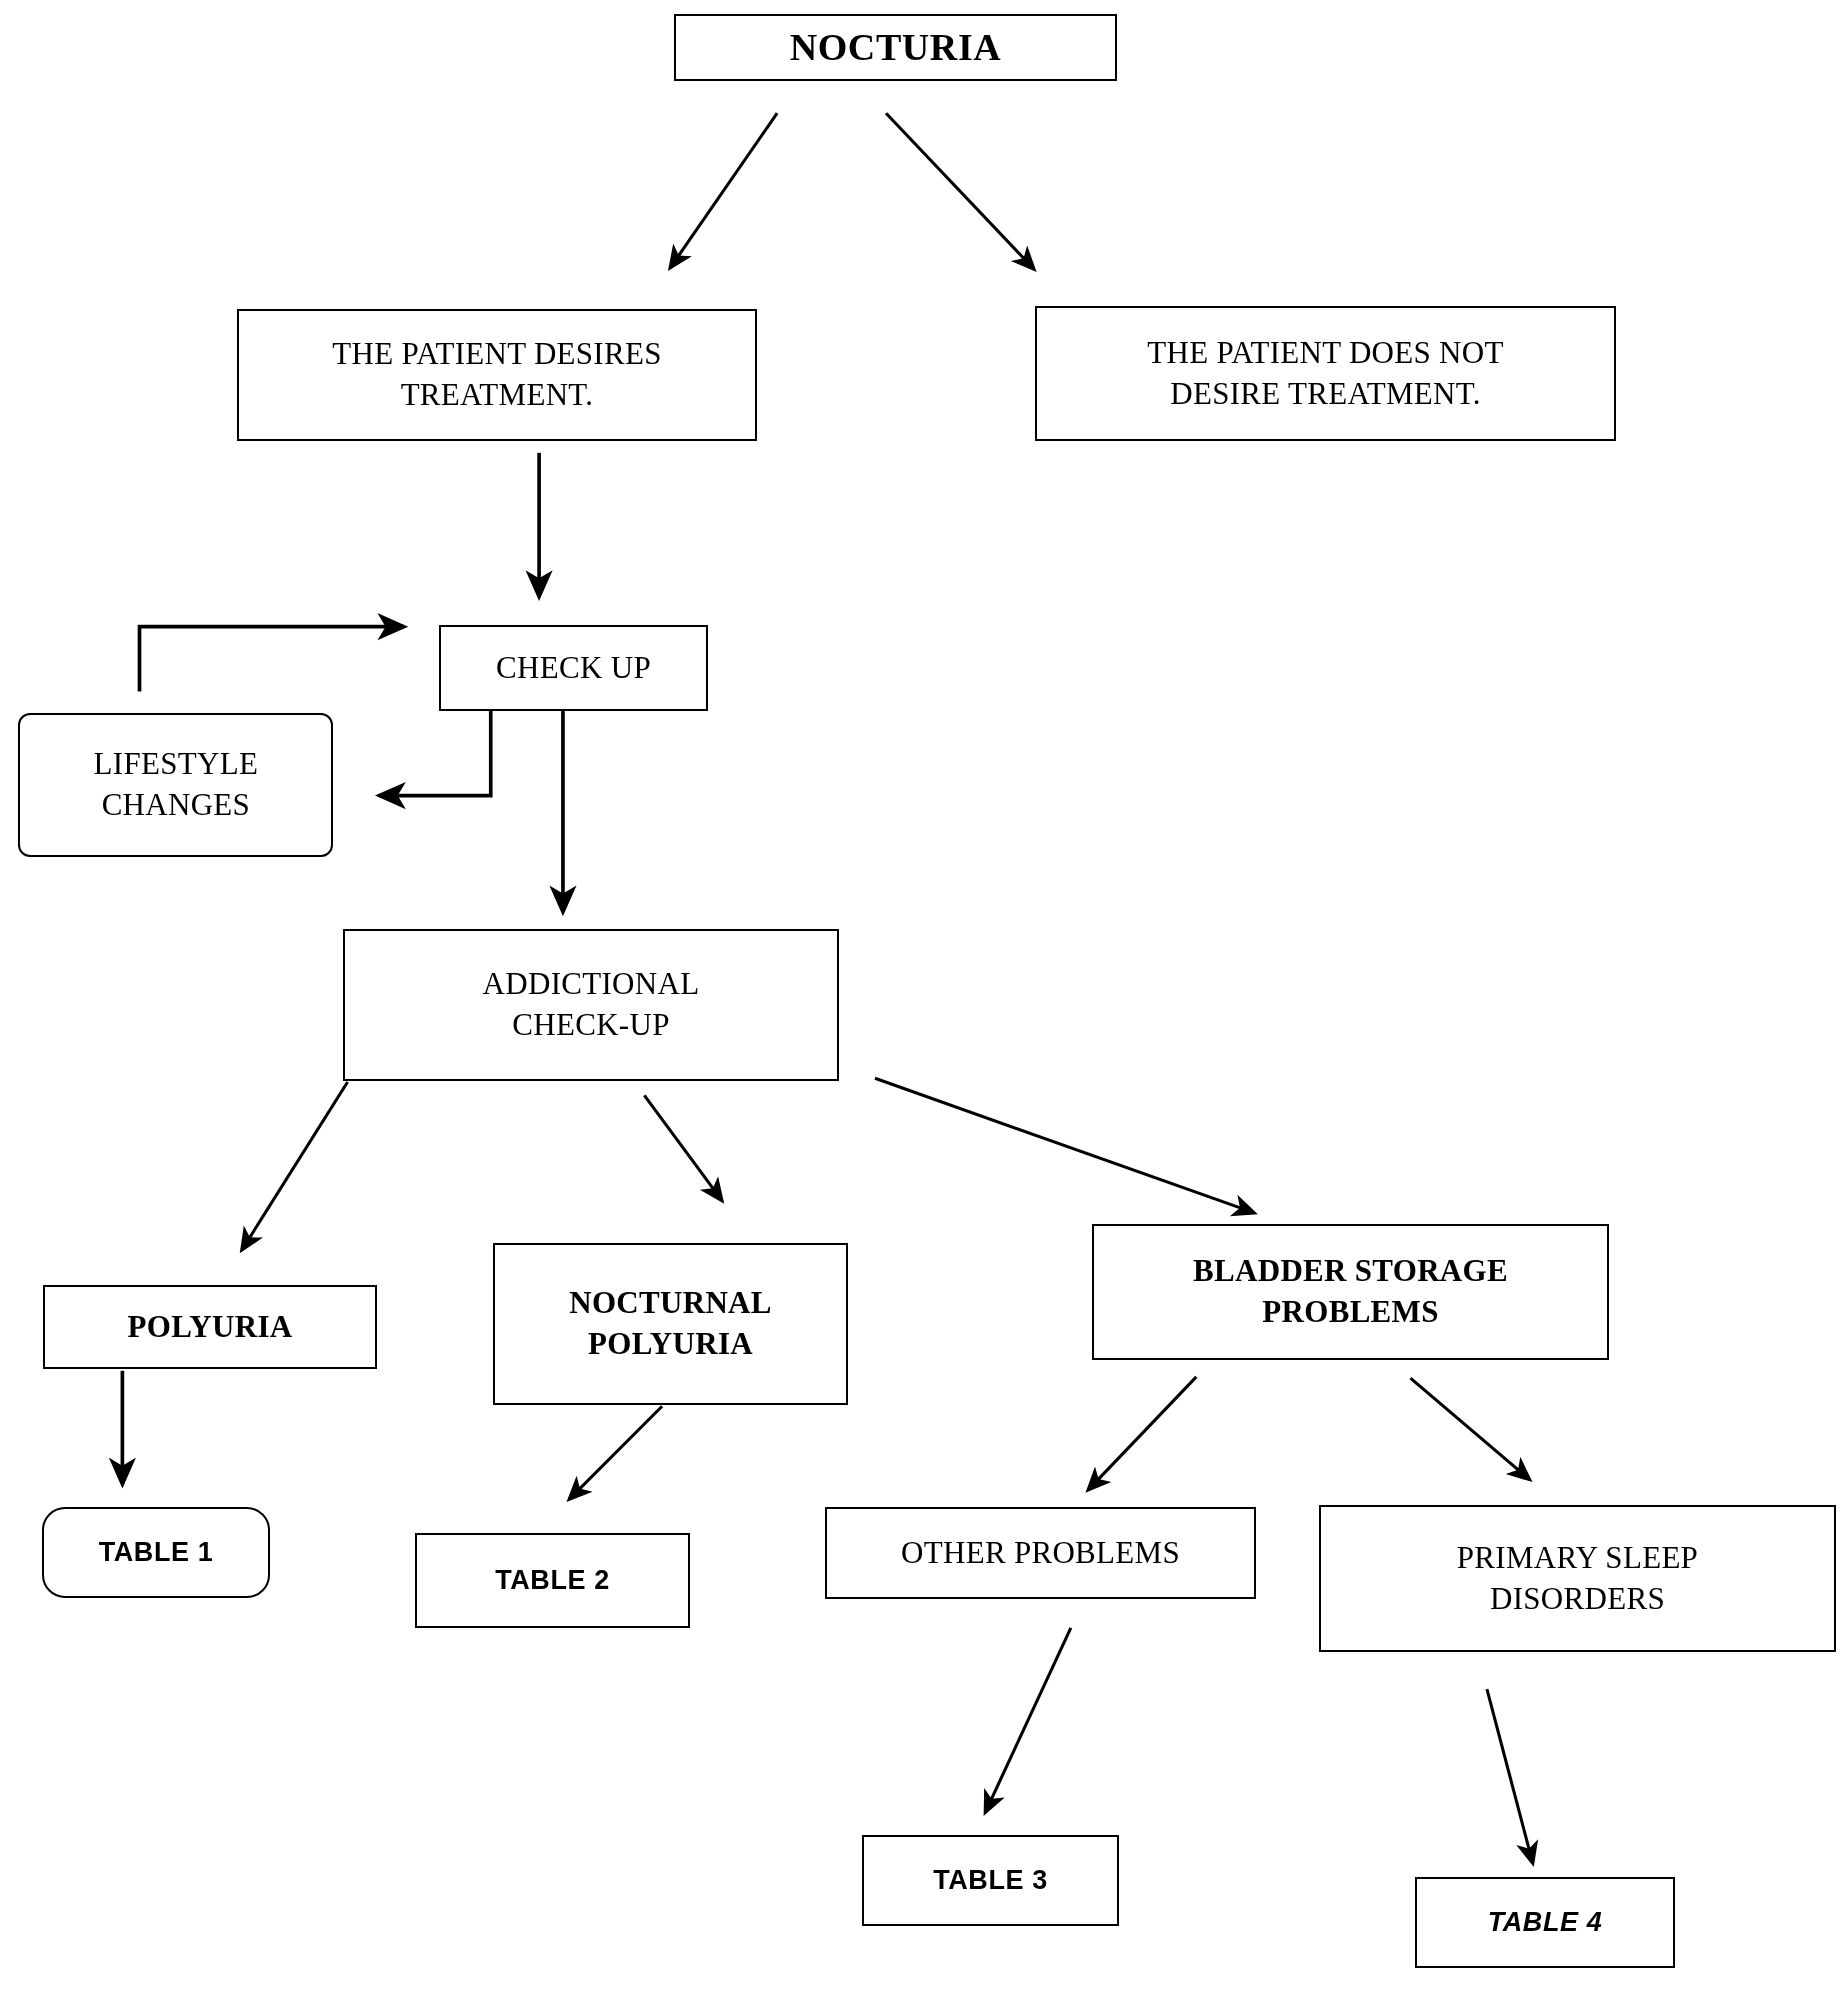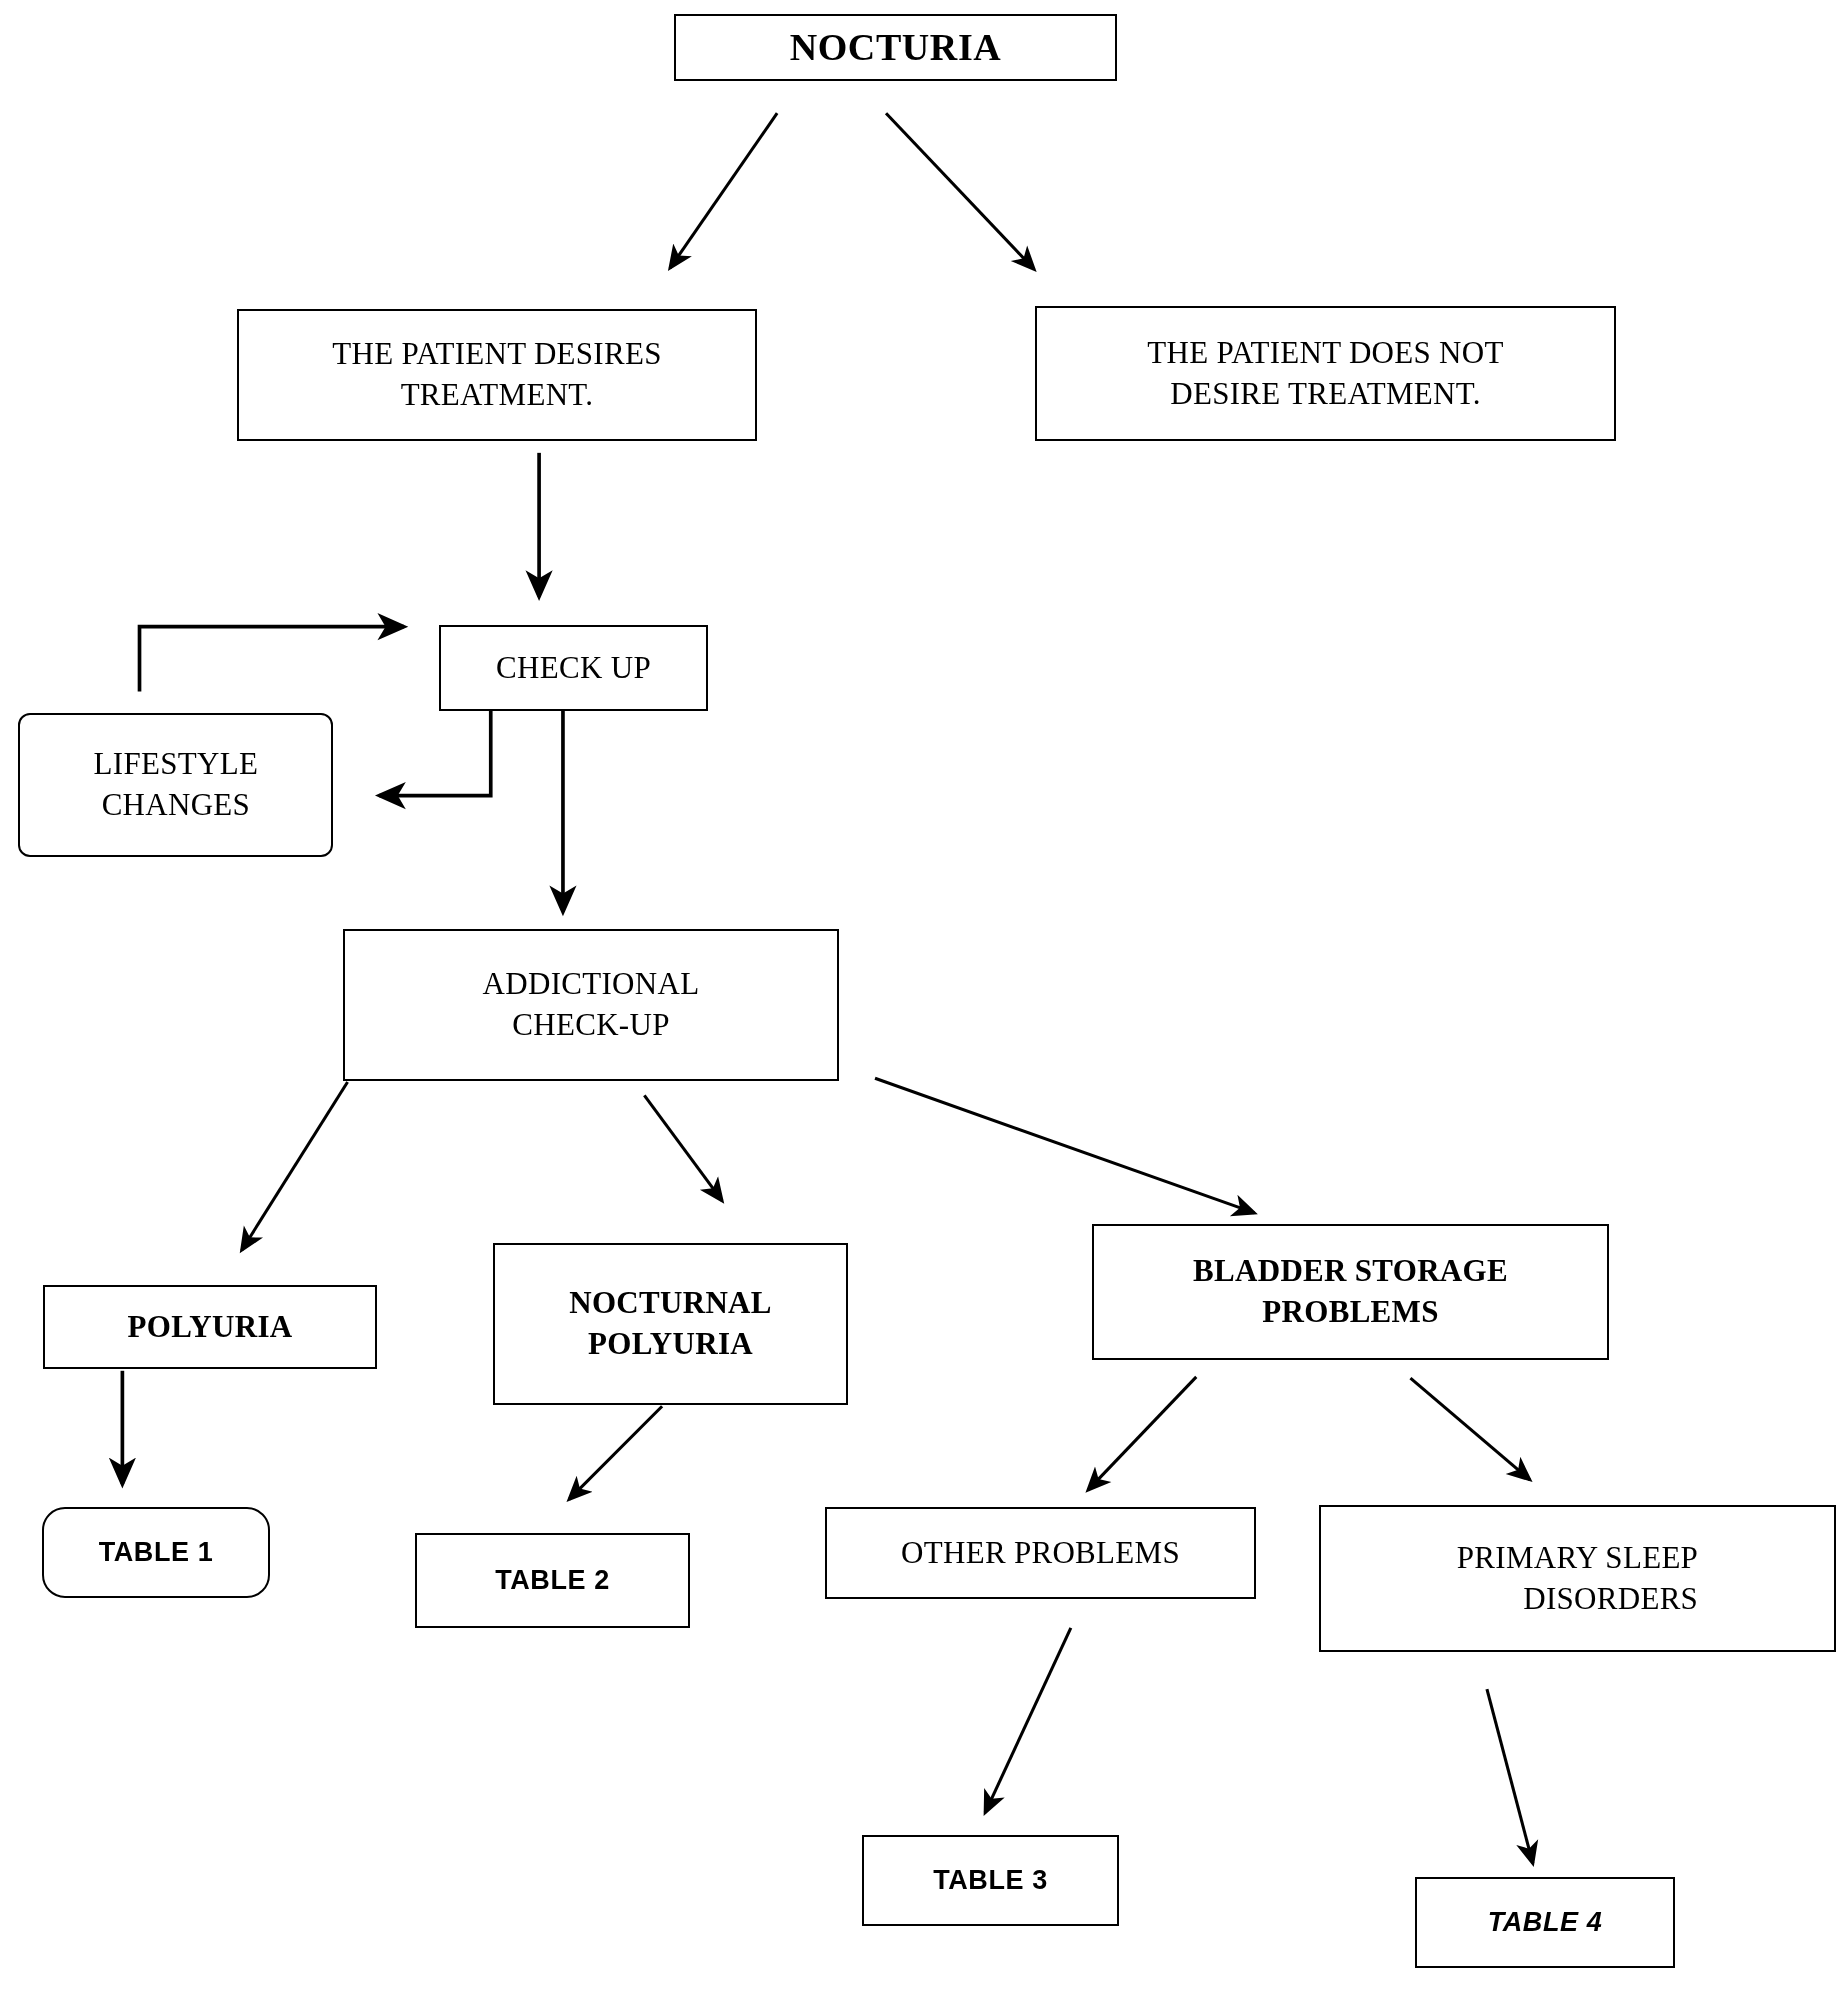--- a/index.html
+++ b/index.html
@@ -129,21 +129,21 @@
 
   <div class="node serif-bold" style="left:1092px; top:1224px; width:517px; height:136px;">
     <span class="lbl">BLADDER STORAGE
 PROBLEMS</span>
   </div>
 
   <div class="node serif" style="left:825px; top:1507px; width:431px; height:92px;">
     <span class="lbl">OTHER PROBLEMS</span>
   </div>
 
-  <div class="node serif" style="left:1319px; top:1505px; width:517px; height:147px;text-align:right;">
+  <div class="node serif" style="left:1319px; top:1505px; width:517px; height:147px;">
     <span class="lbl">PRIMARY SLEEP
 DISORDERS</span>
   </div>
 
   <div class="node sans-bold" style="left:42px; top:1507px; width:228px; height:91px;border-radius:23px;">
     <span class="lbl">TABLE 1</span>
   </div>
 
   <div class="node sans-bold" style="left:415px; top:1533px; width:275px; height:95px;">
     <span class="lbl">TABLE 2</span>

